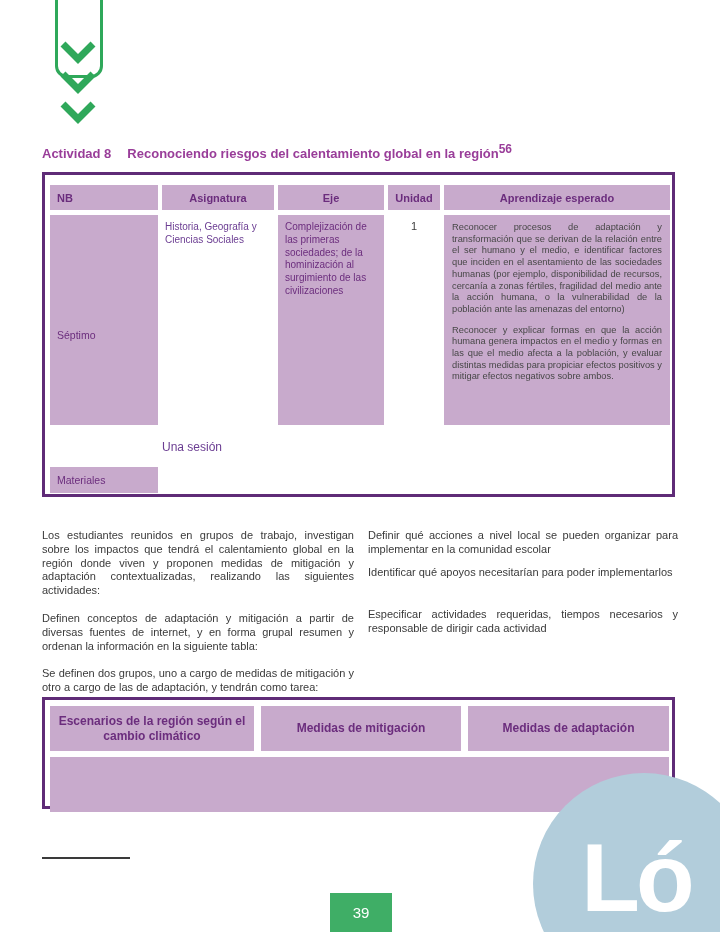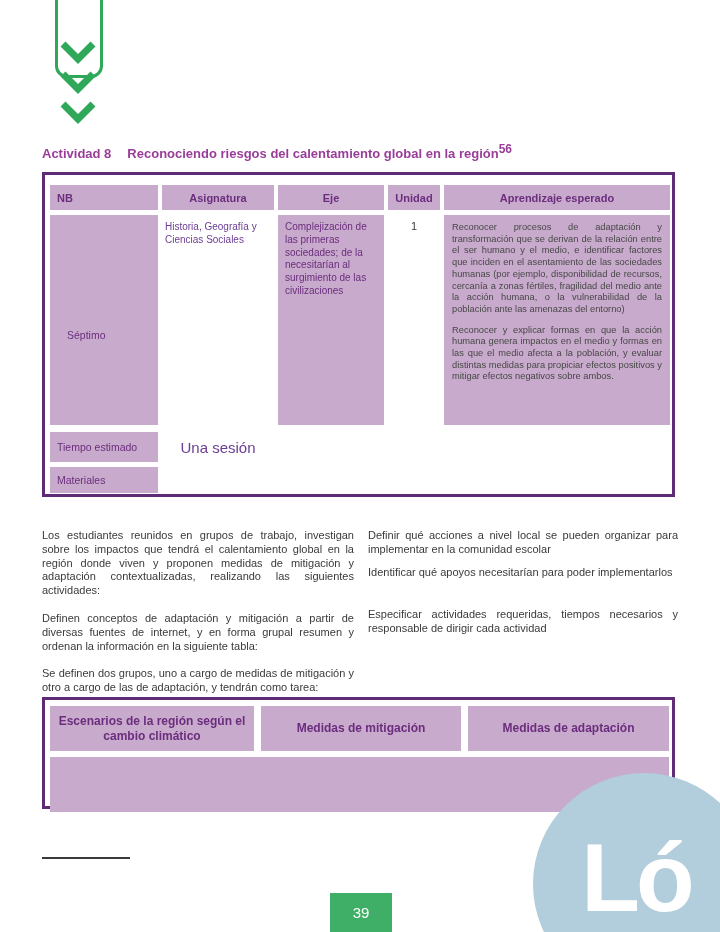--- a/index.html
+++ b/index.html
@@ -26,30 +26,30 @@
          align-items:center;justify-content:center;text-align:center;}
   .hcell.left{justify-content:flex-start;padding-left:7px;}
   .ptext{color:#6b3d92;font-size:10px;line-height:13px;}
   .c1{left:5px;width:108px;}
   .c2{left:117px;width:112px;}
   .c3{left:233px;width:106px;}
   .c4{left:343px;width:52px;}
   .c5{left:399px;width:226px;}
   .hrow{top:10px;height:25px;}
   .brow{top:40px;height:210px;}
-  .nb-cell{display:flex;align-items:center;padding:30px 0 0 17px;color:#6b2d7d;font-size:10.5px;}
+  .nb-cell{display:flex;align-items:center;padding:30px 0 0 7px;color:#6b2d7d;font-size:10.5px;}
   .asig-text{top:45px;padding:0 2px 0 3px;}
   .eje-cell{padding:6px 6px 0 7px;color:#6b2d7d;font-size:10px;line-height:12.8px;}
   .unidad-text{top:45px;text-align:center;color:#3d3d3d;font-size:11px;}
   .apr-cell{padding:7px 8px;color:#474747;font-size:9.3px;line-height:11.7px;text-align:justify;}
   .apr-cell p{margin:0 0 9px;}
   .trow{top:257px;height:30px;}
   .mrow{top:292px;height:26px;}
   .label-cell{display:flex;align-items:center;padding-left:7px;color:#6b2d7d;font-size:10.5px;}
-  .tiempo-val{top:266px;color:#6b3d92;font-size:15px;text-align:center;}
+  .tiempo-val{top:266px;color:#6b3d92;font-size:12px;}
 
   
   .col-left{position:absolute;left:42px;top:520px;width:312px;}
   .col-right{position:absolute;left:368px;top:520px;width:310px;}
   .bodyp{margin:9px 0 14px;font-size:11px;line-height:13.8px;color:#3a3a3a;text-align:justify;}
   .col-right .bodyp.tight{margin-bottom:0;}
   .col-right .bodyp.gap{margin-bottom:29px;}
 
   
   .table2{position:absolute;left:42px;top:697px;width:633px;height:112px;
@@ -93,28 +93,27 @@
 
   <div class="table1">
     <div class="cell mauve hcell left c1 hrow">NB</div>
     <div class="cell mauve hcell c2 hrow">Asignatura</div>
     <div class="cell mauve hcell c3 hrow">Eje</div>
     <div class="cell mauve hcell c4 hrow">Unidad</div>
     <div class="cell mauve hcell c5 hrow">Aprendizaje esperado</div>
 
     <div class="cell mauve nb-cell c1 brow">Séptimo</div>
     <div class="cell ptext asig-text c2">Historia, Geografía y Ciencias Sociales</div>
-    <div class="cell mauve eje-cell c3 brow">Complejización de las primeras sociedades; de la necesitarían al surgimiento de las civilizaciones</div>
+    <div class="cell mauve eje-cell c3 brow">Complejización de las primeras sociedades; de la hominización al surgimiento de las civilizaciones</div>
     <div class="cell unidad-text c4">1</div>
     <div class="cell mauve apr-cell c5 brow">
       <p>Reconocer procesos de adaptación y transformación que se derivan de la relación entre el ser humano y el medio, e identificar factores que inciden en el asentamiento de las sociedades humanas (por ejemplo, disponibilidad de recursos, cercanía a zonas fértiles, fragilidad del medio ante la acción humana, o la vulnerabilidad de la población ante las amenazas del entorno)</p>
       <p>Reconocer y explicar formas en que la acción humana genera impactos en el medio y formas en las que el medio afecta a la población, y evaluar distintas medidas para propiciar efectos positivos y mitigar efectos negativos sobre ambos.</p>
     </div>
 
-    <div class="cell mauve label-cell c1 trow">Tiempo estimado</div>
     <div class="cell ptext tiempo-val c2">Una sesión</div>
     <div class="cell mauve label-cell c1 mrow">Materiales</div>
   </div>
 
   <div class="col-left">
     <p class="bodyp">Los estudiantes reunidos en grupos de trabajo, investigan sobre los impactos que tendrá el calentamiento global en la región donde viven y proponen medidas de mitigación y adaptación contextualizadas, realizando las siguientes actividades:</p>
     <p class="bodyp">Definen conceptos de adaptación y mitigación a partir de diversas fuentes de internet, y en forma grupal resumen y ordenan la información en la siguiente tabla:</p>
     <p class="bodyp">Se definen dos grupos, uno a cargo de medidas de mitigación y otro a cargo de las de adaptación, y tendrán como tarea:</p>
   </div>
 

